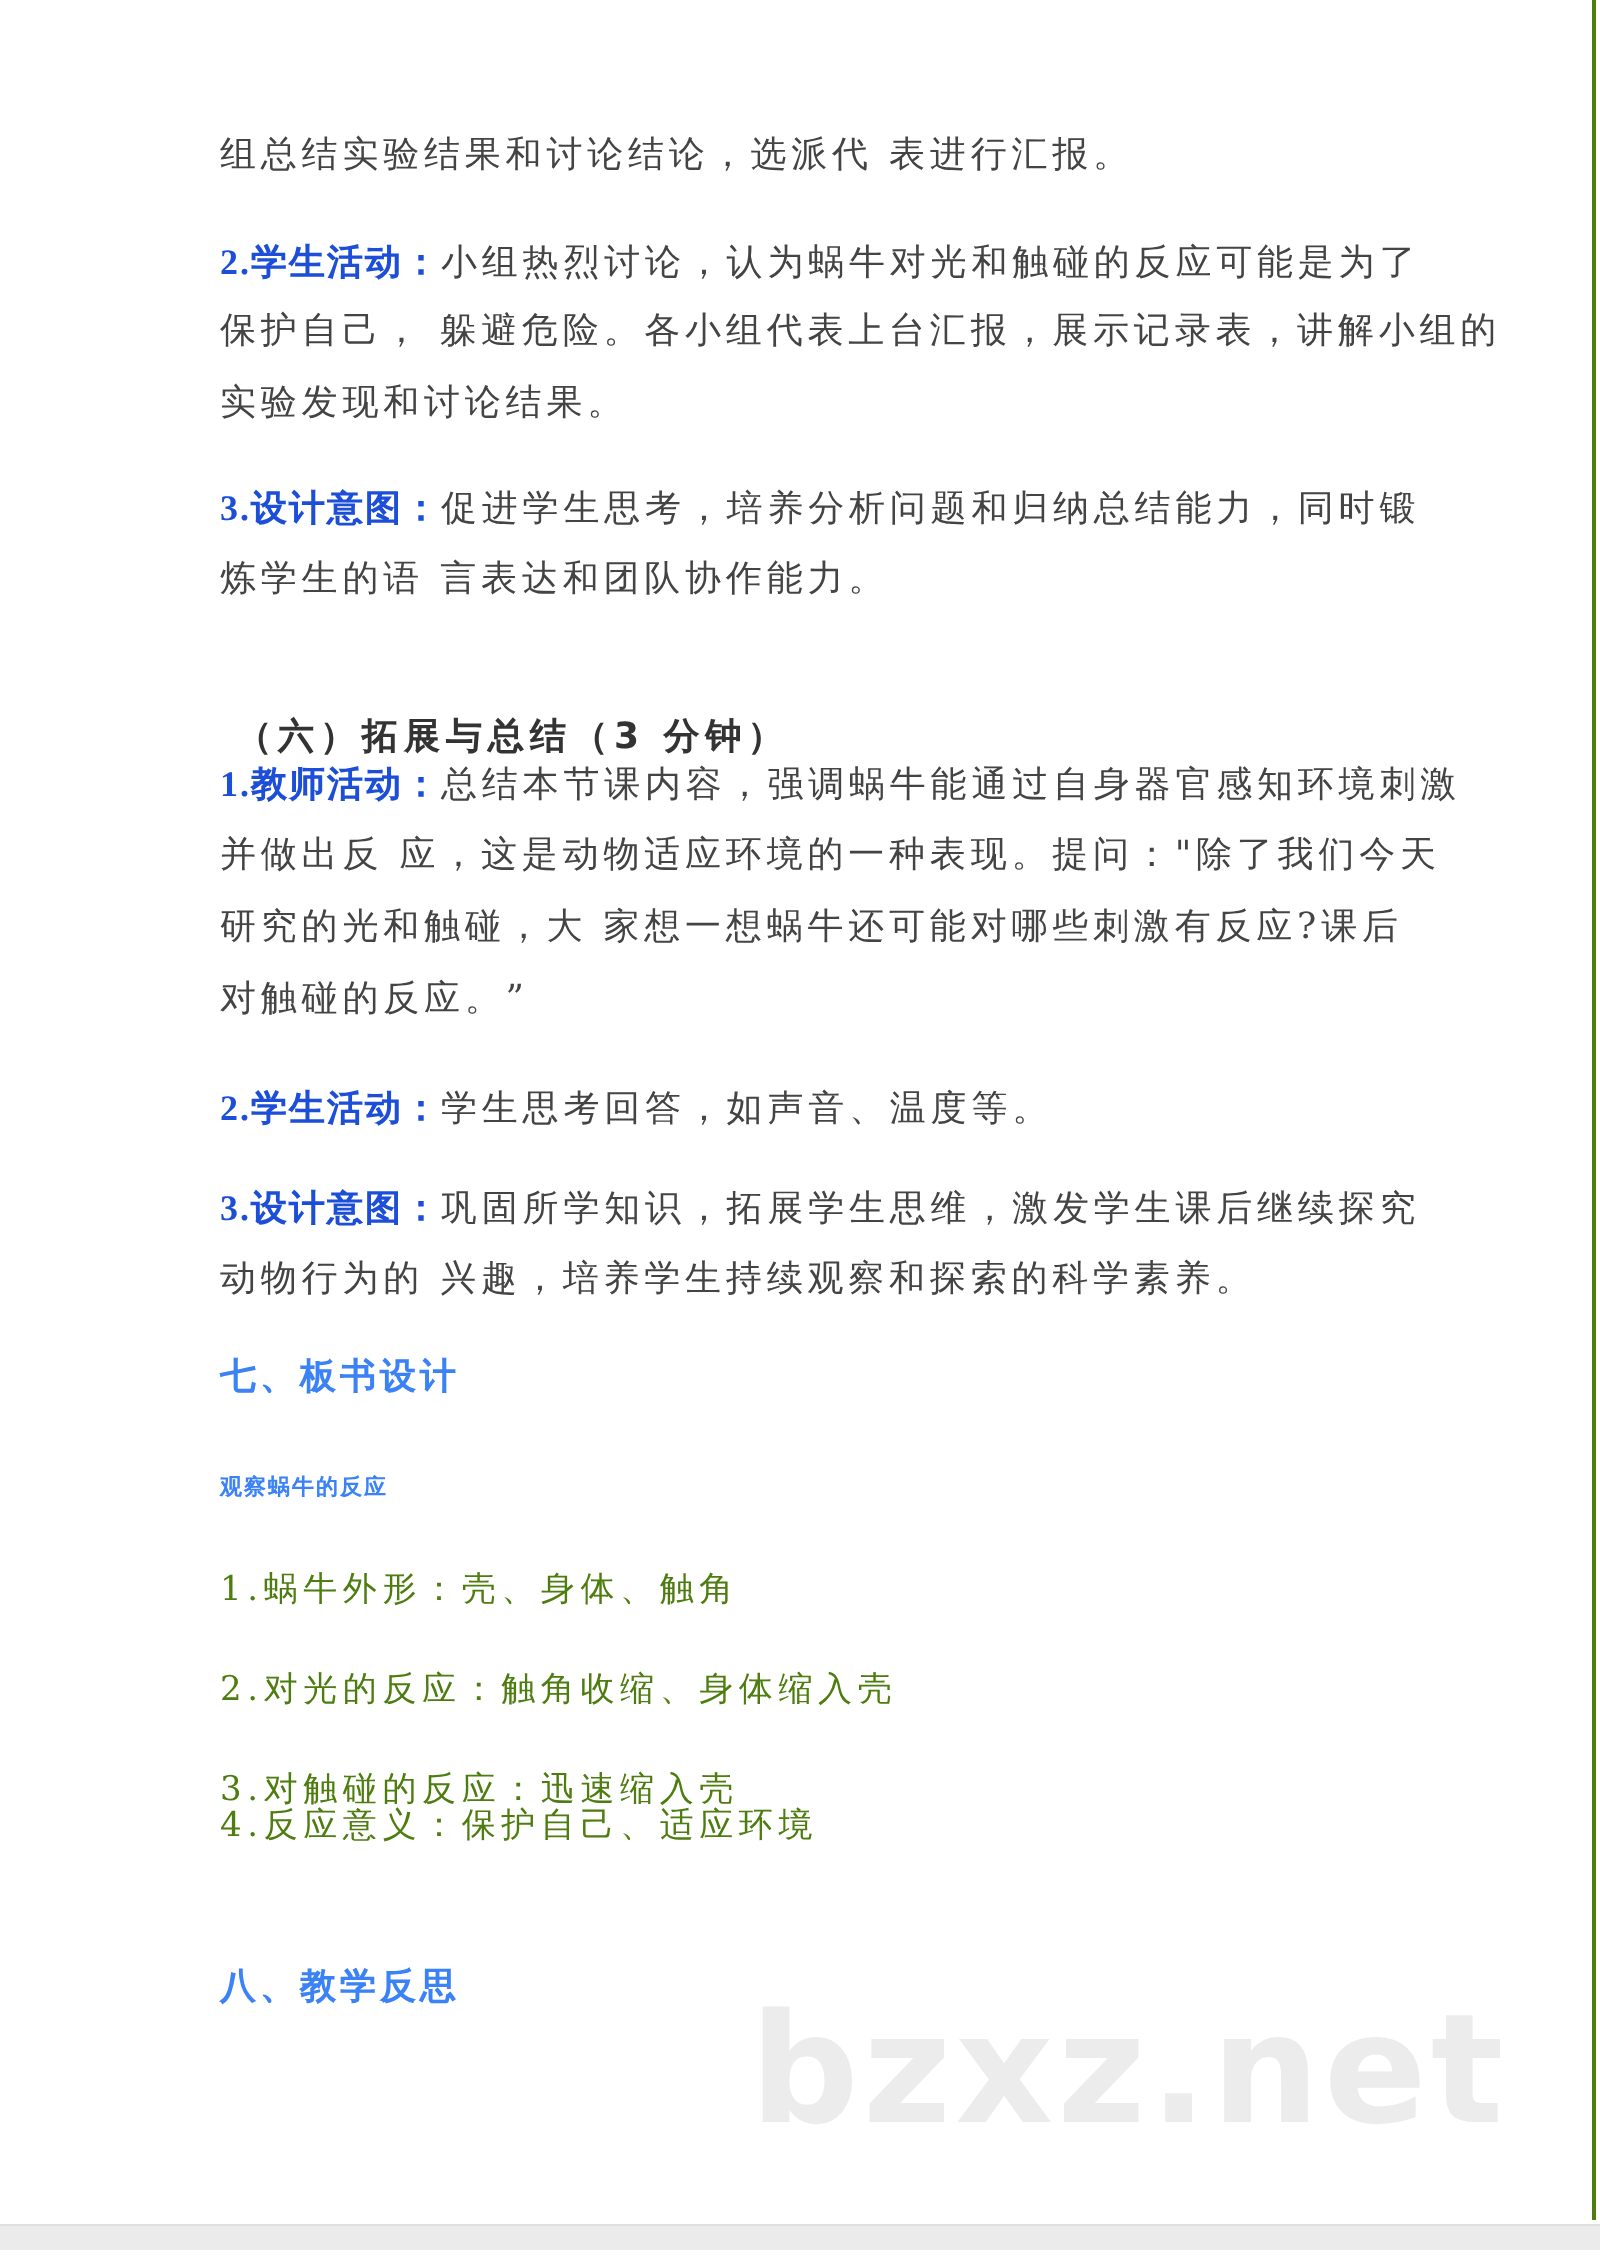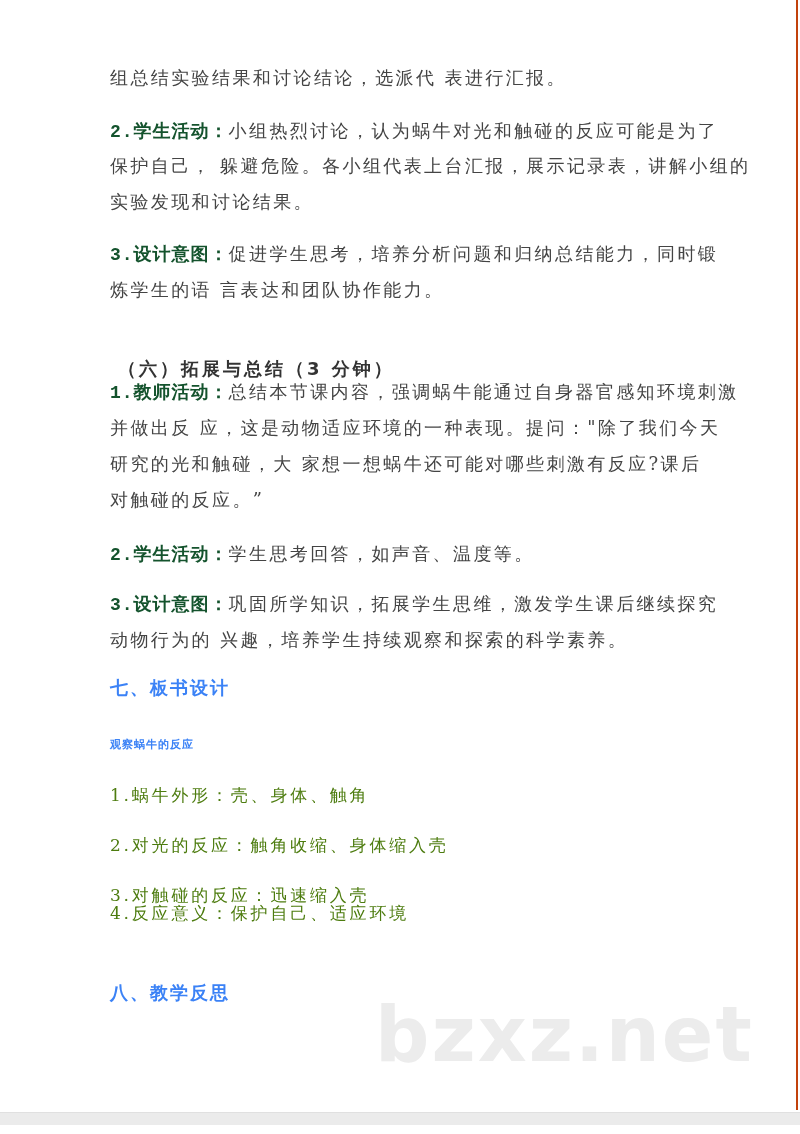--- a/index.html
+++ b/index.html
@@ -15,44 +15,44 @@
       font-family: "DejaVu Serif", "Liberation Serif", serif;
       color: #3a3a3a;
     }
     .page {
       position: absolute;
       left: 0;
       top: 0;
       width: 796px;
       height: 1110px;
       background: #ffffff;
-      border-right: 2px solid #c2410c;
+      border-right: 2px solid #4d7c0f;
     }
     .bottom-bar {
       position: absolute;
       left: 0;
       top: 1112px;
       width: 800px;
       height: 12px;
       background: #ebebeb;
       border-top: 1px solid #e0e0e0;
     }
     .line {
       position: absolute;
       left: 110px;
       font-size: 18px;
       line-height: 22px;
       white-space: nowrap;
       letter-spacing: 2.4px;
       color: #444444;
     }
     .line b, .bold {
-      font-family: Liberation Mono, monospace;
+      font-family: Liberation Serif, serif;
       font-weight: bold;
-      color: #14532d;
+      color: #1d4ed8;
       letter-spacing: 1px;
     }
     .heading {
       font-family: Liberation Sans, sans-serif;
       font-weight: bold;
       color: #3b82f6;
       letter-spacing: 2px;
     }
     .sub-heading {
       font-family: "DejaVu Sans", "Liberation Sans", sans-serif;

